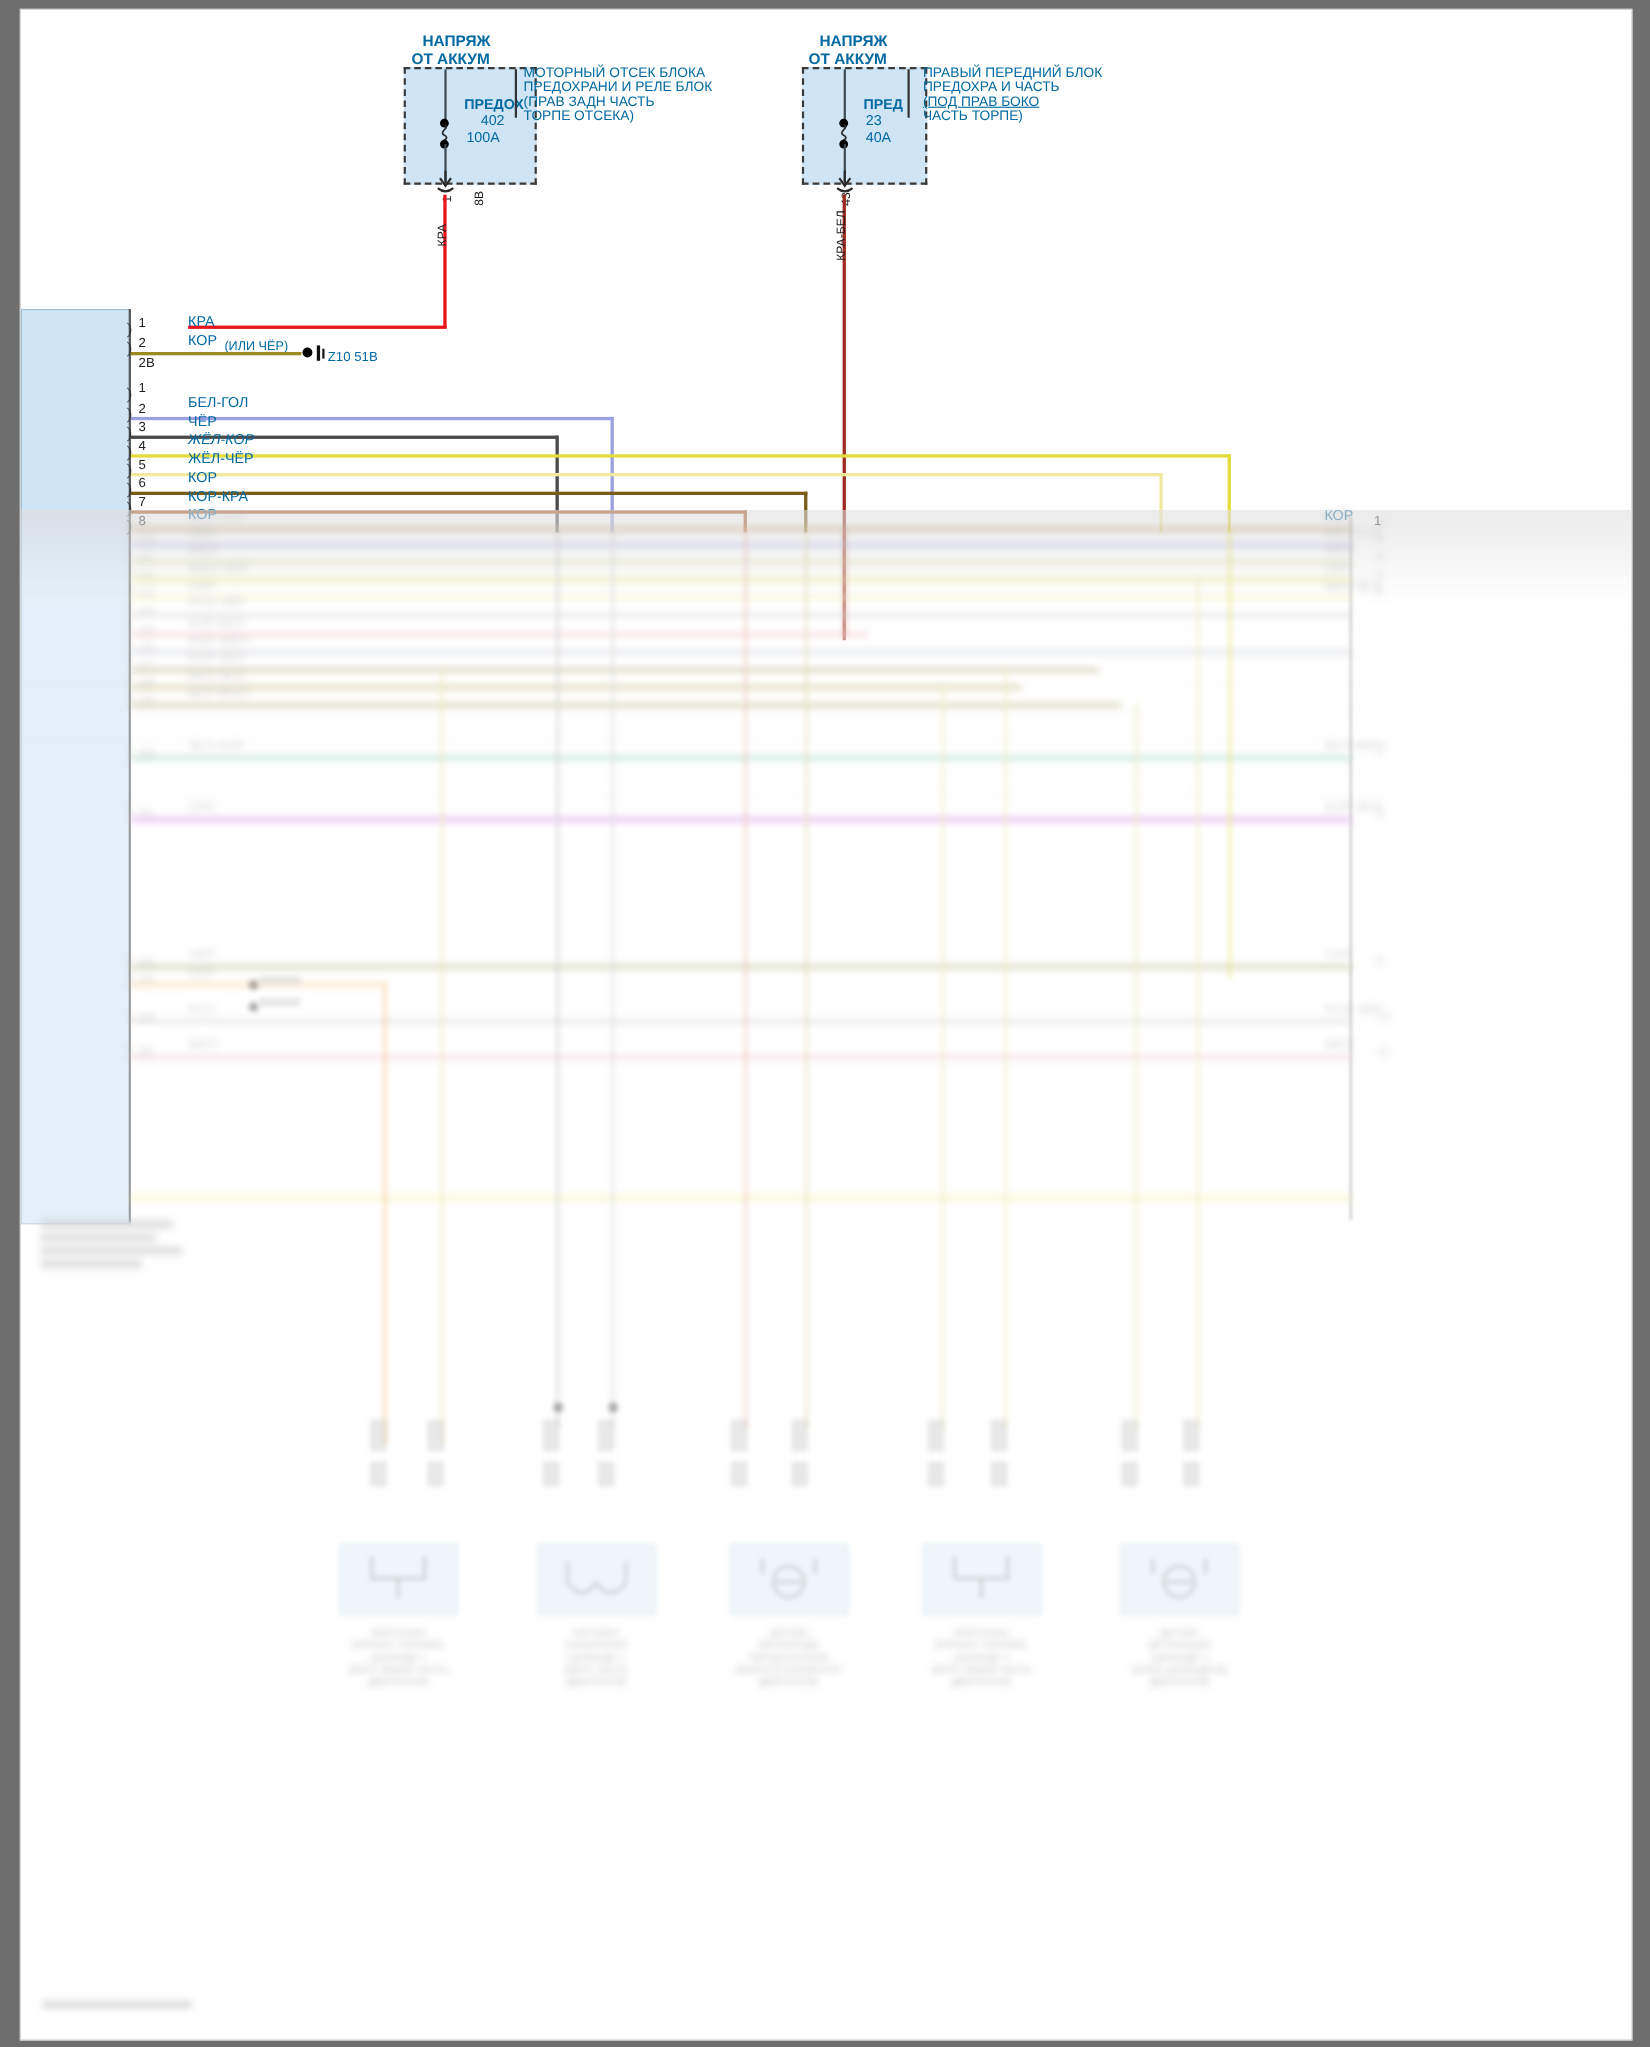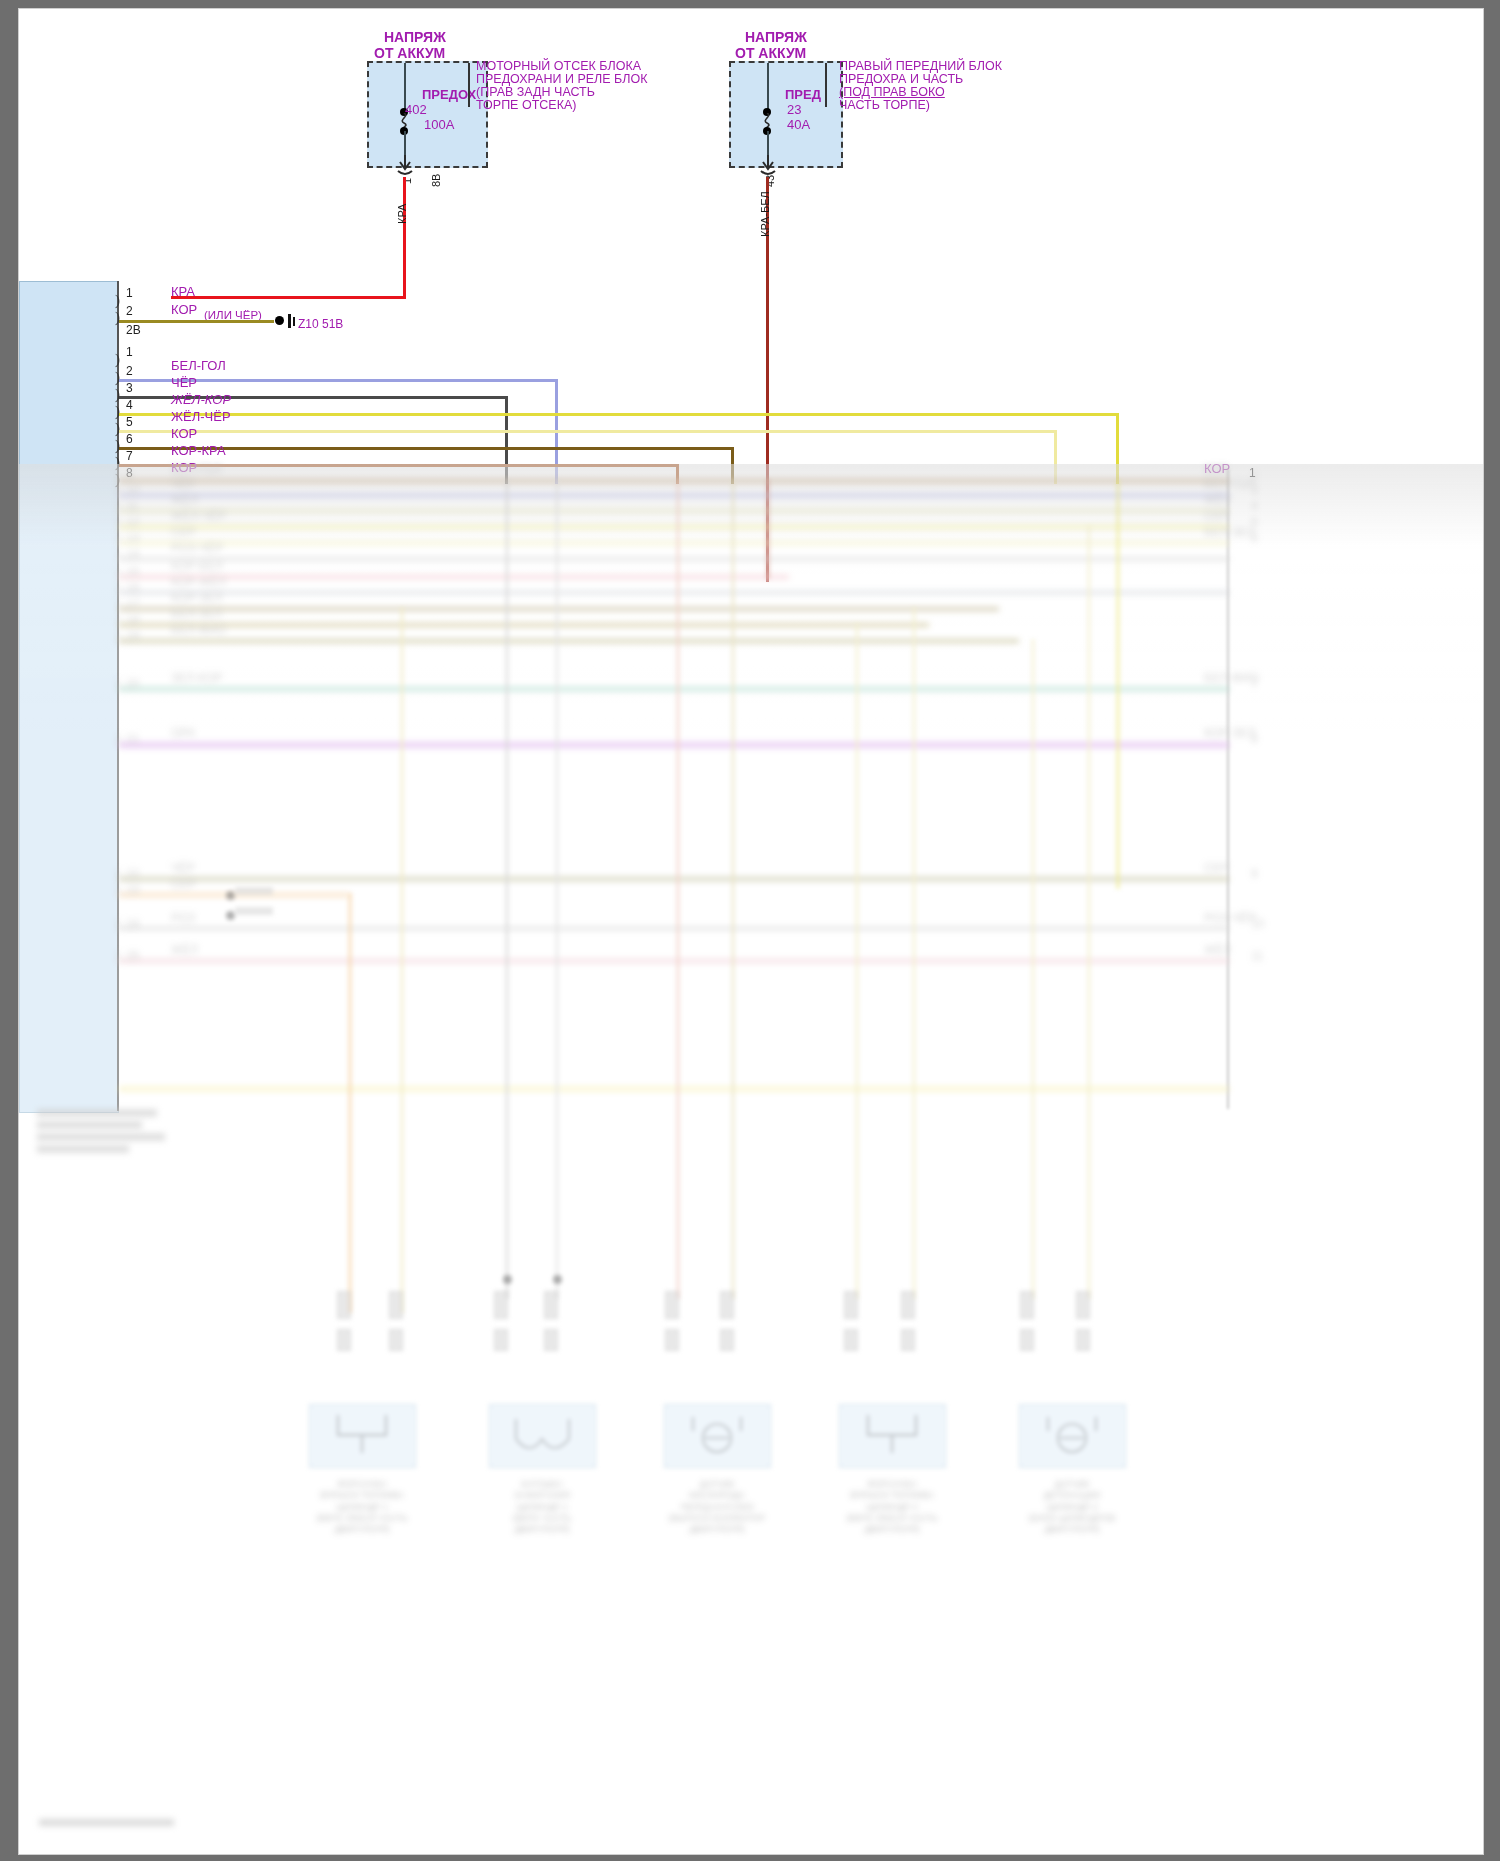--- a/index.html
+++ b/index.html
@@ -13,21 +13,21 @@
   }
   #sheet{
     position:absolute;
     left:18px;top:8px;
     width:1464px;height:1845px;
     background:#ffffff;
     border:1px solid #cfcfcf;
     overflow:hidden;
   }
   
-  .txt{position:absolute;white-space:pre;color:#a21caf;font-size:13px;line-height:1.18;}
+  .txt{position:absolute;white-space:pre;color:#0369a1;font-size:13px;line-height:1.18;}
   .txt.b{font-weight:bold;}
   .vtxt{position:absolute;white-space:pre;color:#1a1a1a;font-size:12px;
         transform-origin:0 0;transform:rotate(-90deg);}
   .hw{position:absolute;height:3px;}
   .vw{position:absolute;width:3px;}
   .dot{position:absolute;width:9px;height:9px;border-radius:50%;background:#000;}
   .boxdash{position:absolute;background:#cfe4f5;border:2px dashed #3a3a3a;}
   .bluebox{position:absolute;background:#cfe4f5;border:1px solid #7aa8c8;}
   .blueplain{position:absolute;background:#cfe4f5;border:1px solid #9dbdd4;}
   
@@ -73,21 +73,21 @@
     <div class="dot" style="left:381px;top:118px;width:8px;height:8px;"></div>
     <div class="vw" style="left:385px;top:122px;height:34px;background:#3a4a50;width:2px;"></div>
 
     <svg style="position:absolute;left:377px;top:146px;" width="18" height="22">
       <path d="M9,0 L9,12" stroke="#2a2a2a" stroke-width="2" fill="none"></path>
       <path d="M4,7 L9,14 L14,7" stroke="#2a2a2a" stroke-width="2" fill="none"></path>
       <path d="M2,16 Q9,22 16,16" stroke="#2a2a2a" stroke-width="2" fill="none"></path>
     </svg>
 
     <div class="txt b" style="left:403px;top:78px;font-size:13px;">ПРЕДОХ</div>
-    <div class="txt" style="left:386px;top:93px;font-size:13px;">402</div>
+    <div class="txt" style="left:418px;top:93px;font-size:13px;">402</div>
     <div class="txt" style="left:405px;top:108px;font-size:13px;">100А</div>
 
     <div class="vtxt" style="left:382px;top:175px;font-size:11px;">1</div>
     <div class="vtxt" style="left:411px;top:178px;font-size:11px;">8B</div>
 
     <div style="position:absolute;left:449px;top:54px;width:2px;height:44px;background:#333;"></div>
     <div class="txt" style="left:457px;top:50px;font-size:12.5px;">МОТОРНЫЙ ОТСЕК БЛОКА</div>
     <div class="txt" style="left:457px;top:63px;font-size:12.5px;">ПРЕДОХРАНИ И РЕЛЕ БЛОК</div>
     <div class="txt" style="left:457px;top:76px;font-size:12.5px;">(ПРАВ ЗАДН ЧАСТЬ</div>
     <div class="txt" style="left:457px;top:89px;font-size:12.5px;">ТОРПЕ ОТСЕКА)</div>

